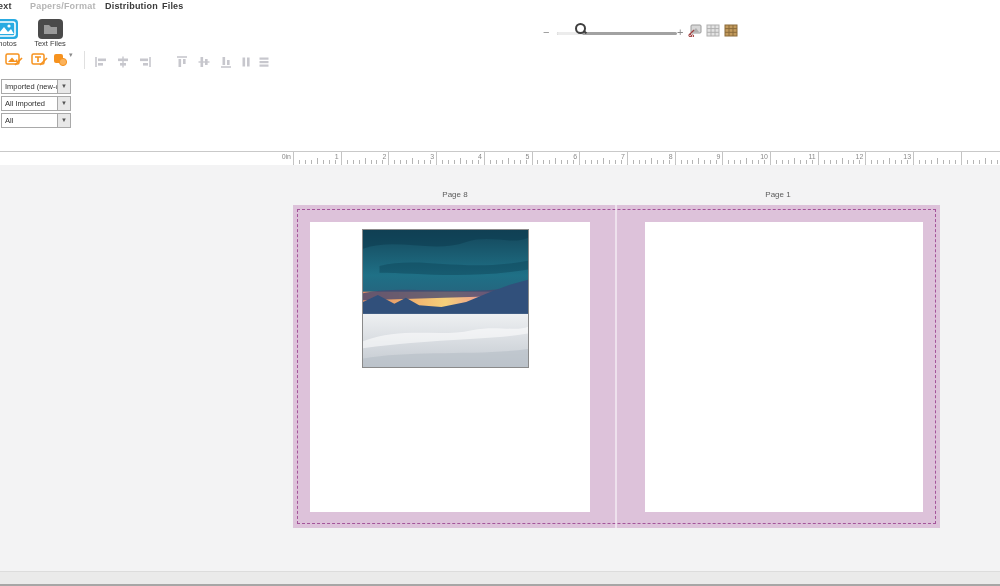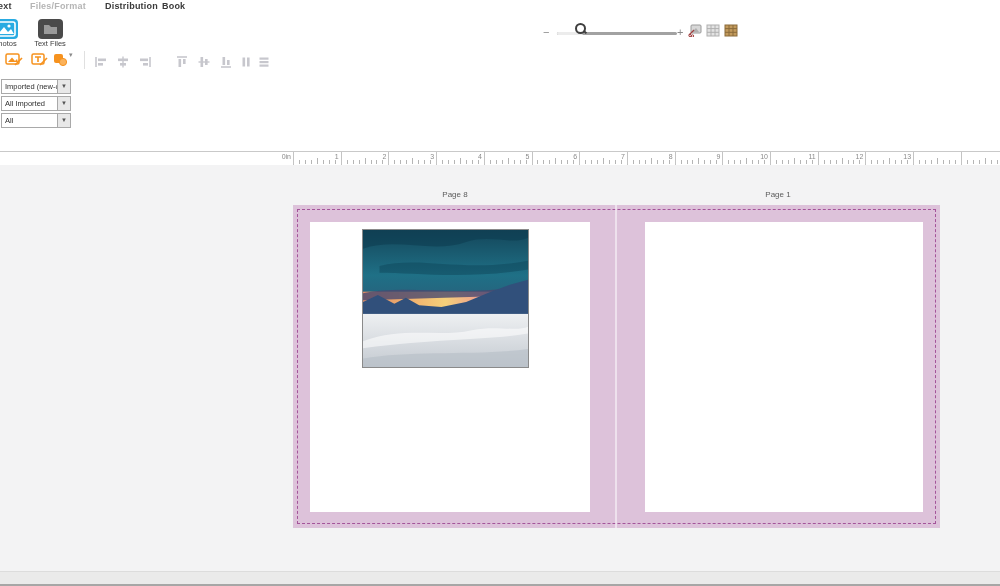--- a/index.html
+++ b/index.html
@@ -97,23 +97,23 @@
         <polygon points="0,102 0,84 18,76 38,86 52,79 68,88 95,90 125,84 155,72 178,64 200,58 200,102" fill="#31507b"></polygon>
         <rect x="0" y="98" width="200" height="62" fill="url(#g-dunes)"></rect>
         <path d="M0,130 C50,112 92,126 132,117 C162,111 186,119 200,113 L200,121 C150,129 100,126 0,138 Z" fill="#ffffff" opacity="0.55"></path>
         <path d="M0,150 C60,140 140,147 200,139 L200,160 L0,160 Z" fill="#b6bec7" opacity="0.6"></path>
       </g>
     </defs>
   </svg>
 
   <div id="menubar">
     <span class="menu-item" style="left:-7px">Text</span>
-    <span class="menu-item disabled" style="left:30px">Files/Format</span>
+    <span class="menu-item disabled" style="left:30px">Papers/Format</span>
     <span class="menu-item" style="left:105px">Distribution</span>
-    <span class="menu-item" style="left:162px">Book</span>
+    <span class="menu-item" style="left:162px">Files</span>
   </div>
 
   <div id="toolbar1">
     <div class="big-tool-icon" style="left:-7px;background:#29abe2;">
       <svg viewBox="0 0 25 20" width="25" height="20">
         <rect x="3" y="3" width="19" height="14" rx="2" fill="none" stroke="#ffffff" stroke-width="1.6"></rect>
         <circle cx="16" cy="7" r="1.6" fill="#fff"></circle>
         <polygon points="5,15 11,8 15,13 18,10 21,15" fill="#ffffff"></polygon>
       </svg>
     </div>

